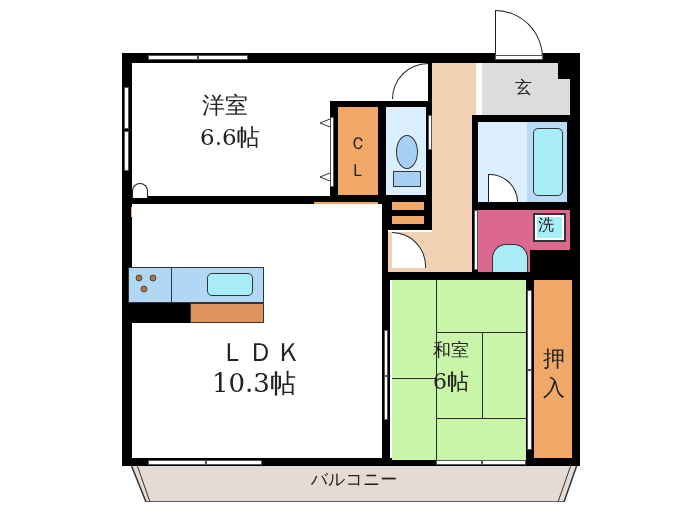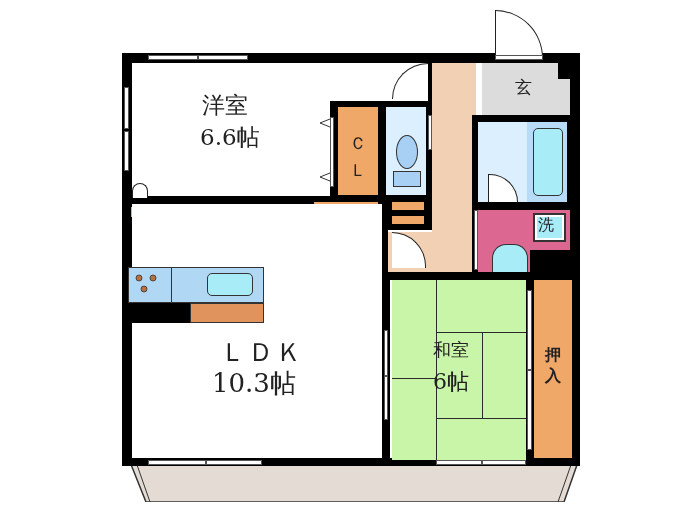--- a/index.html
+++ b/index.html
@@ -15,20 +15,21 @@
 </style>
 </head>
 <body>
 
 <div class="abs" style="left:130px;top:462px;width:448px;height:40px;">
   <svg width="448" height="40" style="position:absolute;left:0;top:0">
     <polygon points="0,0 448,0 434,40 16,40" fill="#e4dcd4" stroke="#333" stroke-width="1.5"></polygon>
     <line x1="6" y1="0" x2="20" y2="40" stroke="#333" stroke-width="1"></line>
     <line x1="442" y1="0" x2="428" y2="40" stroke="#333" stroke-width="1"></line>
   </svg>
+  <div class="label" style="left:0;width:448px;top:8px;font-size:17px;font-family:'DejaVu Sans',sans-serif;">バルコニー</div>
 </div>
 
 <div class="wall" style="left:122px;top:53px;width:456px;height:10px;"></div>
 <div class="wall" style="left:122px;top:53px;width:10px;height:412px;"></div>
 <div class="wall" style="left:570px;top:53px;width:10px;height:412px;"></div>
 <div class="wall" style="left:122px;top:458px;width:458px;height:8px;"></div>
 
 <div class="wall" style="left:122px;top:53px;width:20px;height:20px;"></div>
 <div class="wall" style="left:558px;top:53px;width:22px;height:22px;"></div>
 <div class="wall" style="left:122px;top:442px;width:22px;height:22px;"></div>
@@ -137,13 +138,13 @@
 <div class="tatami-line" style="left:392px;top:378px;width:45px;height:1px;"></div>
 <div class="tatami-line" style="left:482px;top:332px;width:1px;height:86px;"></div>
 <div class="tatami-line" style="left:436px;top:418px;width:90px;height:1px;"></div>
 <div class="label" style="left:433px;top:340px;font-size:18px;">和室</div>
 <div class="label" style="left:433px;top:369px;font-size:22px;">6帖</div>
 
 <div class="wall" style="left:526px;top:278px;width:8px;height:184px;"></div>
 <div class="winv" style="left:527px;top:290px;width:5px;height:80px;"></div>
 <div class="winv" style="left:527px;top:370px;width:5px;height:80px;"></div>
 <div class="abs" style="left:534px;top:280px;width:38px;height:178px;background:#f0a868;"></div>
-<div class="label" style="left:543px;top:345px;font-size:16px;width:20px;white-space:normal;line-height:1.3;font-weight:bold;">押入</div>
+<div class="label" style="left:543px;top:345px;font-size:22px;width:20px;white-space:normal;line-height:1.3;">押入</div>
 
 </body></html>

